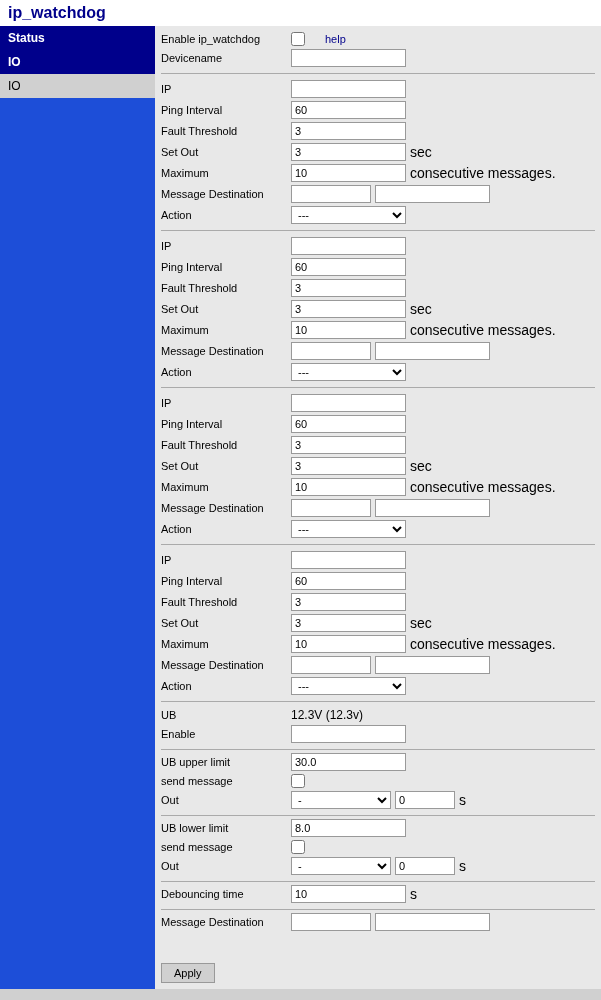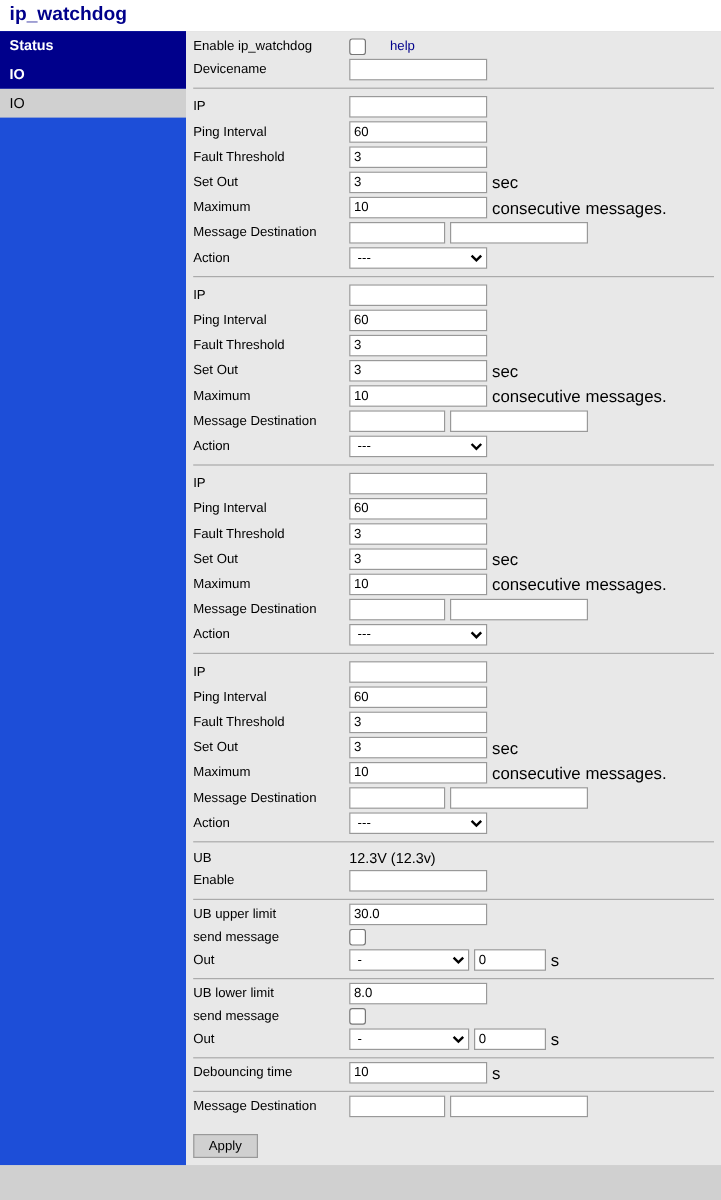--- a/index.html
+++ b/index.html
@@ -108,21 +108,21 @@
       background: #e8e8e8;
       margin-bottom: 4px;
     }
 
     .apply-btn {
       background: #d0d0d0;
       border: 1px solid #999;
       padding: 3px 12px;
       font-size: 11px;
       cursor: pointer;
-      margin-top: 6px;
+      margin-top: 24px;
     }
 
     .ub-section {
       margin-top: 4px;
     }
   </style>
 </head>
 <body>
 
 <div class="page-title">

